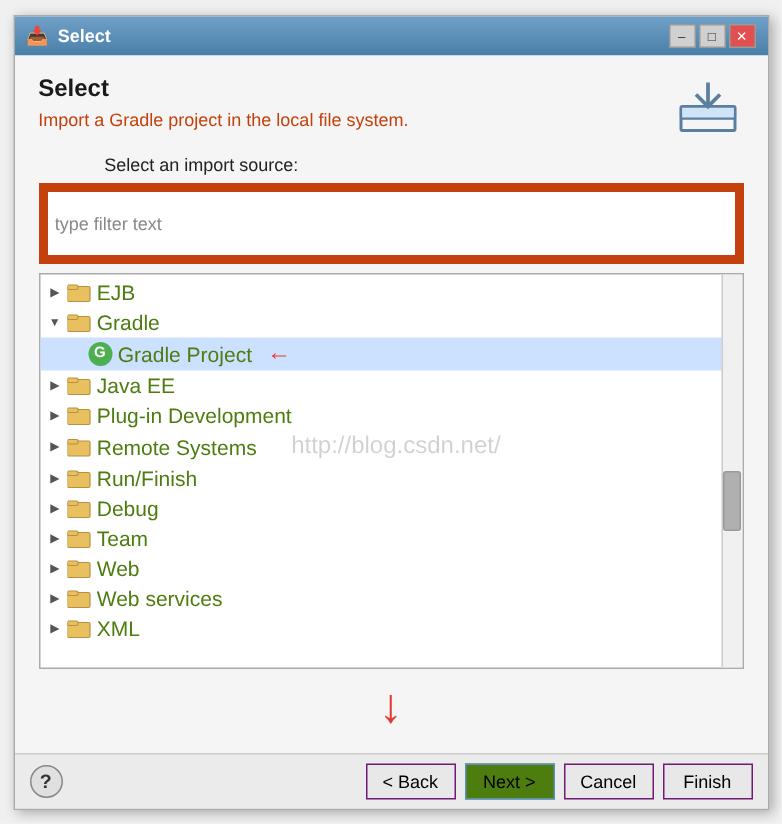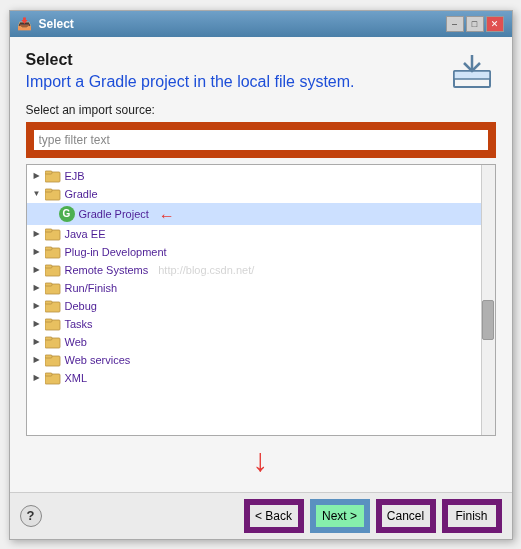--- a/index.html
+++ b/index.html
@@ -72,43 +72,44 @@
     .page-header-text {
       flex: 1;
     }
     .page-title {
       font-size: 16px;
       font-weight: bold;
       color: #1a1a1a;
       margin-bottom: 4px;
     }
     .page-subtitle {
-      font-size: 16px;
-      color: #1d4ed8;
+      font-size: 12px;
+      color: #c2410c;
     }
     .import-icon {
       width: 48px;
       height: 40px;
       display: flex;
       align-items: center;
       justify-content: center;
     }
     .import-icon svg {
       width: 40px;
       height: 36px;
     }
     .section-label {
       font-size: 12px;
       color: #222;
       margin-bottom: 5px;
+      margin-left: 44px;
     }
     .filter-input {
       width: 100%;
-      padding: 3px 5px;
-      border: 8px solid #c2410c;
+      padding: 14px 5px;
+      border: 6px solid #c2410c;
       outline: none;
       font-size: 12px;
       color: #888;
       background: white;
       margin-bottom: 6px;
     }
     .tree-container {
       flex: 1;
       border: 1px solid #aaa;
       background: white;
@@ -142,22 +143,22 @@
     }
     .folder-icon {
       width: 16px;
       height: 14px;
       margin-right: 4px;
       display: inline-flex;
       align-items: center;
       justify-content: center;
     }
     .item-label {
-      font-size: 11px;
-      color: #4c1d95;
+      font-size: 14px;
+      color: #4d7c0f;
     }
     
     .gradle-g {
       width: 16px;
       height: 16px;
       background: #4caf50;
       border-radius: 50%;
       display: inline-flex;
       align-items: center;
       justify-content: center;
@@ -184,28 +185,28 @@
       padding: 6px 0 4px 0;
       gap: 6px;
       border-top: 1px solid #ccc;
       margin-top: 2px;
       background: #ebebeb;
       padding: 6px 10px;
     }
     .btn {
       padding: 4px 1px;
       font-size: 12px;
-      border: 6px solid #701a75;
+      border: 1px solid #701a75;
       background: #e8e8e8;
       cursor: pointer;
       min-width: 60px;
       text-align: center;
     }
     .btn.primary {
-      background: #86efac;
+      background: #4d7c0f;
       border-color: #5a90c0;
     }
     .help-btn {
       width: 22px;
       height: 22px;
       border-radius: 50%;
       border: 1px solid #888;
       background: #e0e0e0;
       font-size: 13px;
       font-weight: bold;
@@ -332,21 +333,21 @@
 
         <div class="tree-item level-0">
           <span class="expand-arrow">▶</span>
           <span class="folder-icon">
             <svg width="16" height="14" viewBox="0 0 16 14">
                 <rect x="0" y="3" width="15" height="10" rx="1" fill="#e8c060" stroke="#b89040" stroke-width="0.8"></rect>
                 <rect x="0" y="2" width="7" height="3" rx="1" fill="#e8c060" stroke="#b89040" stroke-width="0.8"></rect>
               </svg>
           </span>
           <span class="item-label">Remote Systems</span>
-          <span style="margin-left:10px;font-size:11px;color:rgba(0,0,0,0.18);pointer-events:none;text-align:right;">http://blog.csdn.net/</span>
+          <span style="margin-left:23px;font-size:16px;color:rgba(0,0,0,0.18);pointer-events:none;text-align:right;">http://blog.csdn.net/</span>
         </div>
 
         <div class="tree-item level-0">
           <span class="expand-arrow">▶</span>
           <span class="folder-icon">
             <svg width="16" height="14" viewBox="0 0 16 14">
                 <rect x="0" y="3" width="15" height="10" rx="1" fill="#e8c060" stroke="#b89040" stroke-width="0.8"></rect>
                 <rect x="0" y="2" width="7" height="3" rx="1" fill="#e8c060" stroke="#b89040" stroke-width="0.8"></rect>
               </svg>
           </span>
@@ -365,21 +366,21 @@
         </div>
 
         <div class="tree-item level-0">
           <span class="expand-arrow">▶</span>
           <span class="folder-icon">
             <svg width="16" height="14" viewBox="0 0 16 14">
                 <rect x="0" y="3" width="15" height="10" rx="1" fill="#e8c060" stroke="#b89040" stroke-width="0.8"></rect>
                 <rect x="0" y="2" width="7" height="3" rx="1" fill="#e8c060" stroke="#b89040" stroke-width="0.8"></rect>
               </svg>
           </span>
-          <span class="item-label">Tasks</span>
+          <span class="item-label">Team</span>
         </div>
 
         <div class="tree-item level-0">
           <span class="expand-arrow">▶</span>
           <span class="folder-icon">
             <svg width="16" height="14" viewBox="0 0 16 14">
                 <rect x="0" y="3" width="15" height="10" rx="1" fill="#e8c060" stroke="#b89040" stroke-width="0.8"></rect>
                 <rect x="0" y="2" width="7" height="3" rx="1" fill="#e8c060" stroke="#b89040" stroke-width="0.8"></rect>
               </svg>
           </span>

